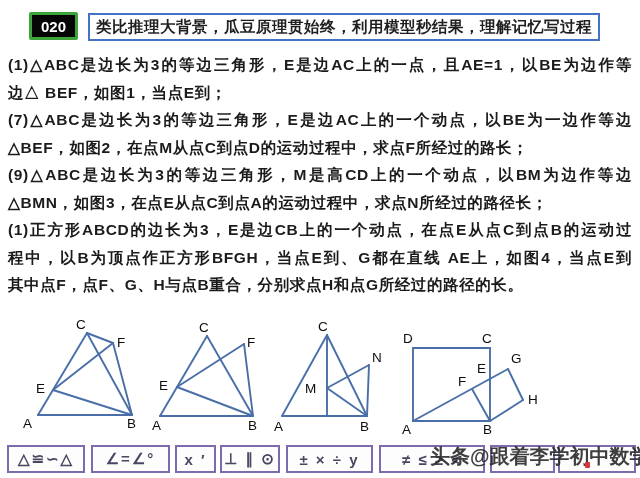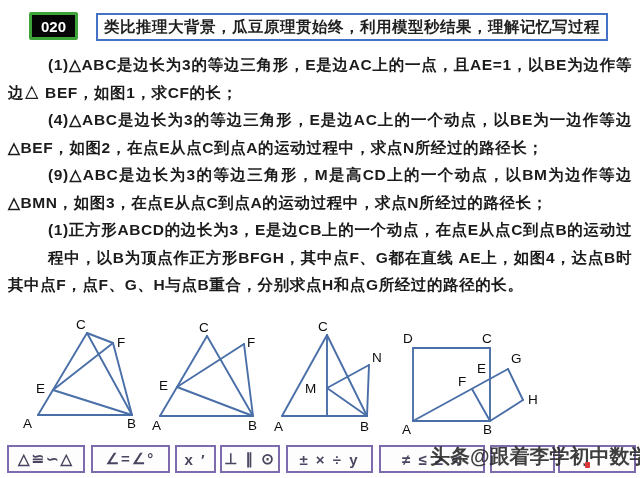--- a/index.html
+++ b/index.html
@@ -8,32 +8,32 @@
     font-family:"Liberation Sans", sans-serif;
   }
   
   .badge{
     position:absolute;left:29px;top:12px;width:49px;height:28px;
     background:#050505;border:3px solid #3ea43a;border-radius:2px;
     color:#ffffff;font-size:15px;font-weight:bold;
     display:flex;align-items:center;justify-content:center;box-sizing:border-box;
   }
   .title-box{
-    position:absolute;left:96px;top:13px;width:512px;height:28px;
+    position:absolute;left:88px;top:13px;width:512px;height:28px;
     border:2px solid #4472c4;box-sizing:border-box;background:#ffffff;
     color:#1f1f1f;font-size:15.5px;font-weight:bold;letter-spacing:0.5px;
     display:flex;align-items:center;justify-content:center;white-space:nowrap;
   }
   
   .problem{
     position:absolute;left:8px;top:51px;width:624px;
     color:#1b1b1b;font-size:15.5px;font-weight:600;letter-spacing:0.6px;
   }
   .problem .line{height:27.5px;line-height:27.5px;white-space:nowrap;}
-  .problem .line.fill{white-space:normal;text-align:justify;text-align-last:justify;margin-left:40px;}
+  .problem .line.fill{white-space:normal;text-align:justify;text-align-last:justify;}
   
   .figs{position:absolute;left:0;top:310px;width:640px;height:136px;}
   .figs text{font-family:"Liberation Sans", sans-serif;font-size:13.5px;fill:#0d0d0d;}
   
   .toolbar{position:absolute;left:0;top:445px;width:640px;height:30px;}
   .tool-box{
     position:absolute;top:0;height:28px;box-sizing:border-box;
     border:2px solid #7e6bad;background:#fdfdfd;
     color:#4b4560;font-size:15px;font-weight:600;
     display:flex;align-items:center;justify-content:center;
@@ -53,27 +53,27 @@
 <body>
 
 <div class="page">
 
   <div class="badge">020</div>
 
   <div class="title-box">类比推理大背景，瓜豆原理贯始终，利用模型秒结果，理解记忆写过程</div>
 
   <div class="problem" id="problem">
       <div class="line fill">(1)△ABC是边长为3的等边三角形，E是边AC上的一点，且AE=1，以BE为边作等</div>
-      <div class="line">边△ BEF，如图1，求CF的长；</div>
-      <div class="line fill">(4)△ABC是边长为3的等边三角形，E是边AC上的一个动点，以BE为一边作等边</div>
-      <div class="line">△BEF，如图2，在点E从点C到点A的运动过程中，求点N所经过的路径长；</div>
+      <div class="line">边△ BEF，如图1，当点E到；</div>
+      <div class="line fill">(7)△ABC是边长为3的等边三角形，E是边AC上的一个动点，以BE为一边作等边</div>
+      <div class="line">△BEF，如图2，在点M从点C到点D的运动过程中，求点F所经过的路长；</div>
       <div class="line fill">(9)△ABC是边长为3的等边三角形，M是高CD上的一个动点，以BM为边作等边</div>
       <div class="line">△BMN，如图3，在点E从点C到点A的运动过程中，求点N所经过的路径长；</div>
       <div class="line fill">(1)正方形ABCD的边长为3，E是边CB上的一个动点，在点E从点C到点B的运动过</div>
-      <div class="line fill">程中，以B为顶点作正方形BFGH，其中点F、G都在直线 AE上，如图4，达点B时</div>
+      <div class="line fill">程中，以B为顶点作正方形BFGH，当点E到、G都在直线 AE上，如图4，当点E到</div>
       <div class="line">其中点F，点F、G、H与点B重合，分别求点H和点G所经过的路径的长。</div>
     </div>
 
   <svg class="figs" id="figs" width="640" height="136" viewBox="0 310 640 136" xmlns="http://www.w3.org/2000/svg">
       <g>
         <line x1="38" y1="415" x2="132" y2="415" stroke="#4a6fa8" stroke-width="1.9" stroke-linecap="round"></line>
         <line x1="38" y1="415" x2="87" y2="333" stroke="#4a6fa8" stroke-width="1.9" stroke-linecap="round"></line>
         <line x1="87" y1="333" x2="132" y2="415" stroke="#4a6fa8" stroke-width="1.9" stroke-linecap="round"></line>
         <line x1="87" y1="333" x2="113" y2="343" stroke="#4a6fa8" stroke-width="1.9" stroke-linecap="round"></line>
         <line x1="53" y1="390" x2="113" y2="343" stroke="#4a6fa8" stroke-width="1.9" stroke-linecap="round"></line>

